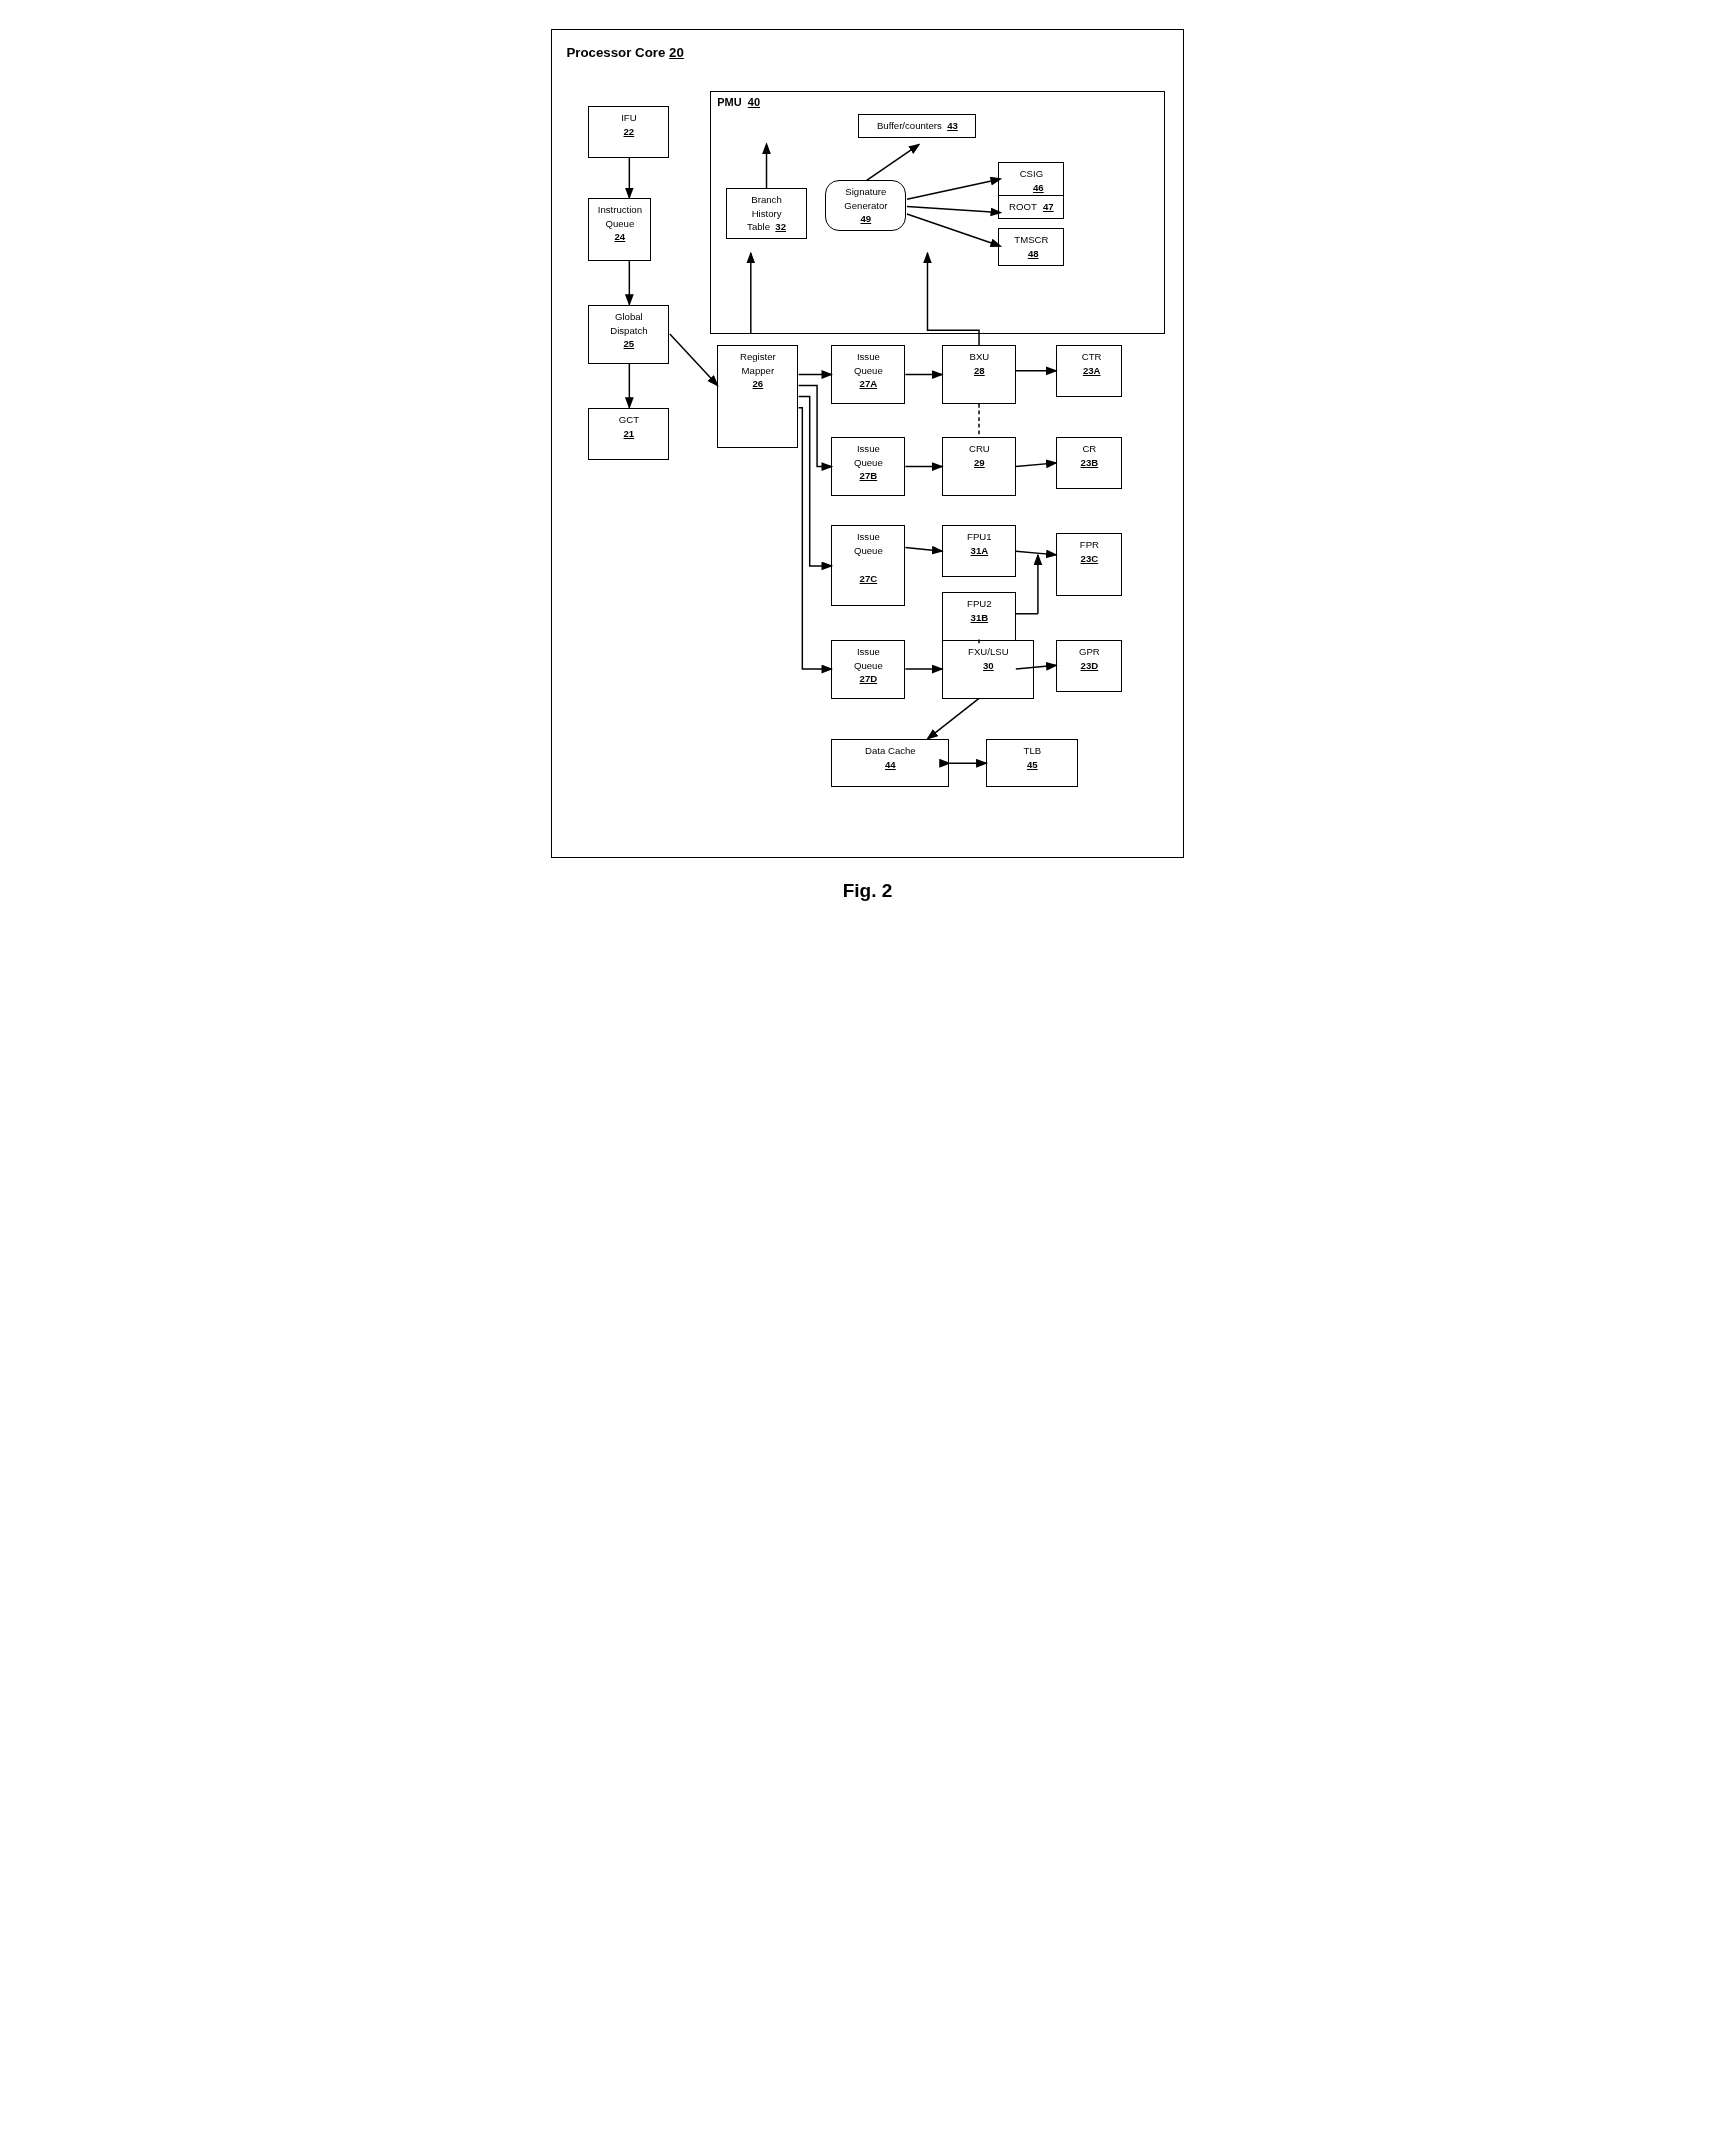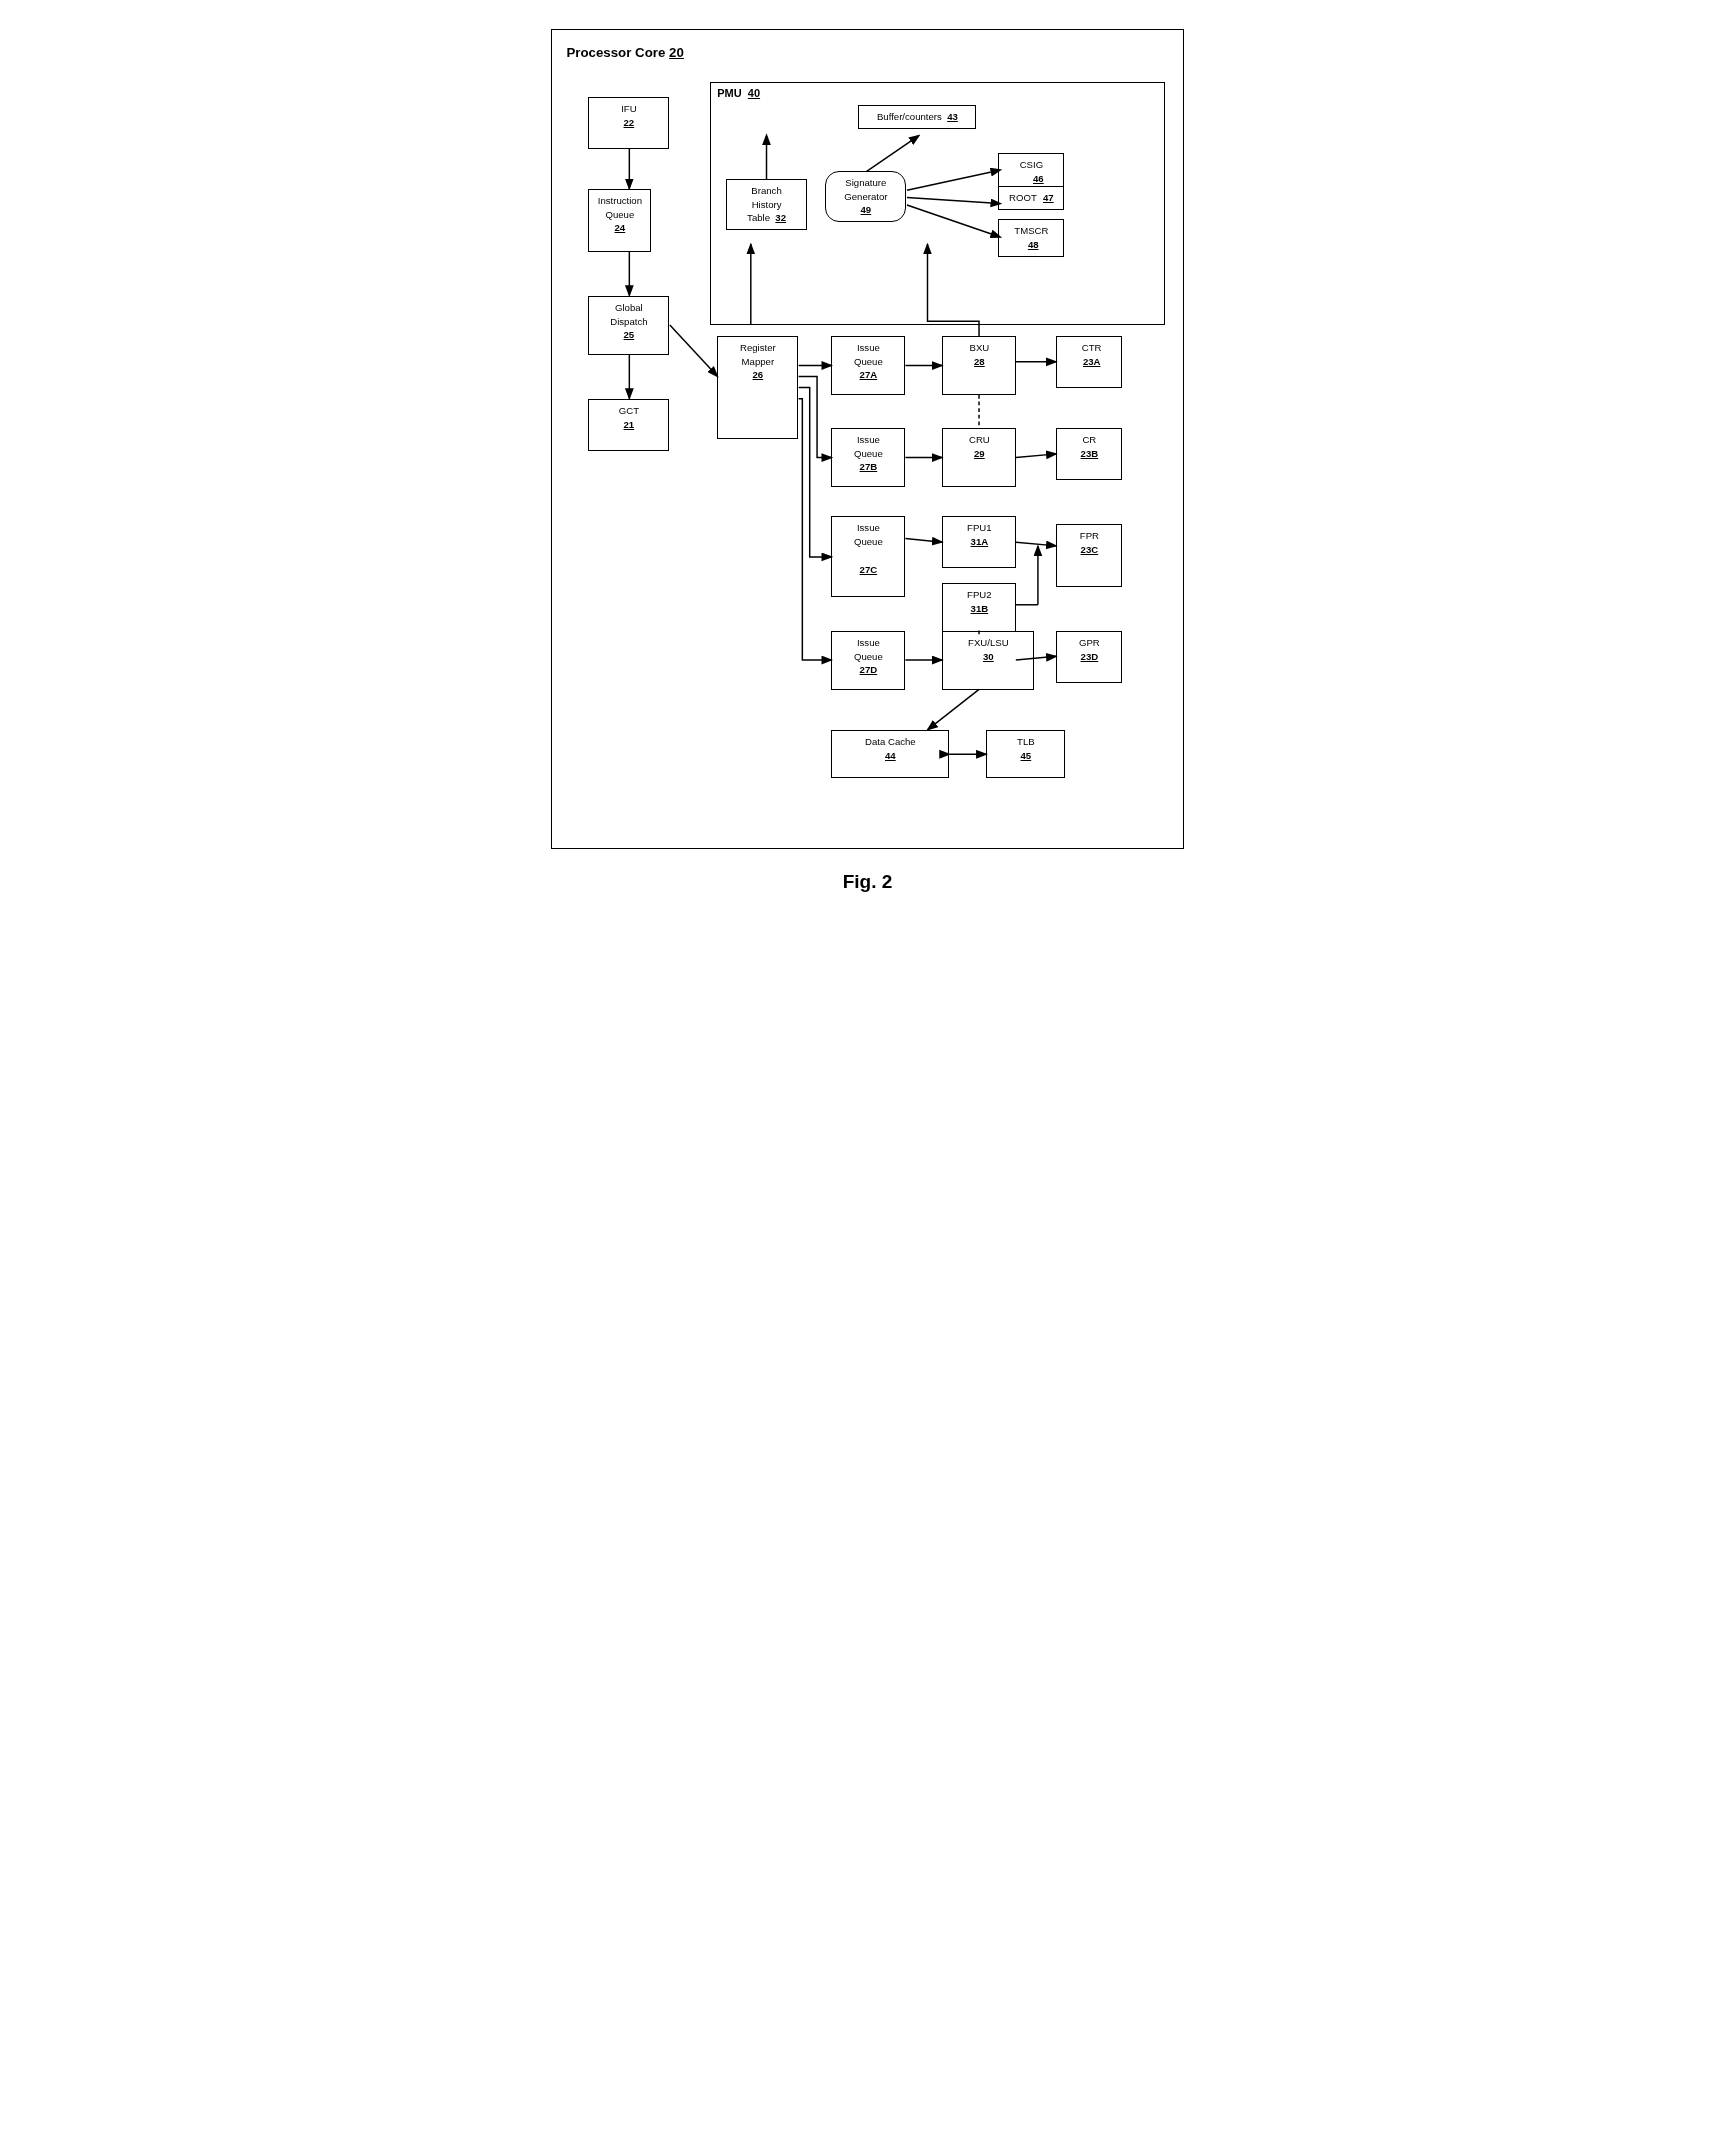--- a/index.html
+++ b/index.html
@@ -18,21 +18,21 @@
     }
     .outer-box {
       border: 1.5px solid #000;
       padding: 14.7px 14.7px 14.7px 14.7px;
       position: relative;
       min-height: 810px;
     }
     .outer-title {
       font-size: 13.3px;
       font-weight: bold;
-      margin-bottom: 0;
+      margin-bottom: 9px;
     }
     .outer-title span {
       text-decoration: underline;
       font-weight: bold;
     }
     .block {
       border: 1.5px solid #000;
       padding: 4.4px 7.4px;
       position: absolute;
       background: #fff;
@@ -218,21 +218,21 @@
       <div class="block" style="top:571px; left:490px; width:66px; height:52px;">
         <div>GPR</div>
         <div><span class="num">23D</span></div>
       </div>
 
       <div class="block" style="top:670px; left:265px; width:118px; height:48px;">
         <div>Data Cache</div>
         <div><span class="num">44</span></div>
       </div>
 
-      <div class="block" style="top:670px; left:420px; width:79px; height:48px;">
+      <div class="block" style="top:670px; left:420px; width:92px; height:48px;">
         <div>TLB</div>
         <div><span class="num">45</span></div>
       </div>
 
       <svg style="position:absolute;top:0;left:0;width:100%;height:100%;pointer-events:none;overflow:visible;" viewBox="0 0 816 1050" width="601" height="773">
         <defs>
           <marker id="arr" markerWidth="8" markerHeight="8" refX="7" refY="3" orient="auto">
             <path d="M0,0 L0,6 L8,3 z" fill="#000"></path>
           </marker>
           <marker id="arr2" markerWidth="8" markerHeight="8" refX="1" refY="3" orient="auto-start-reverse">

